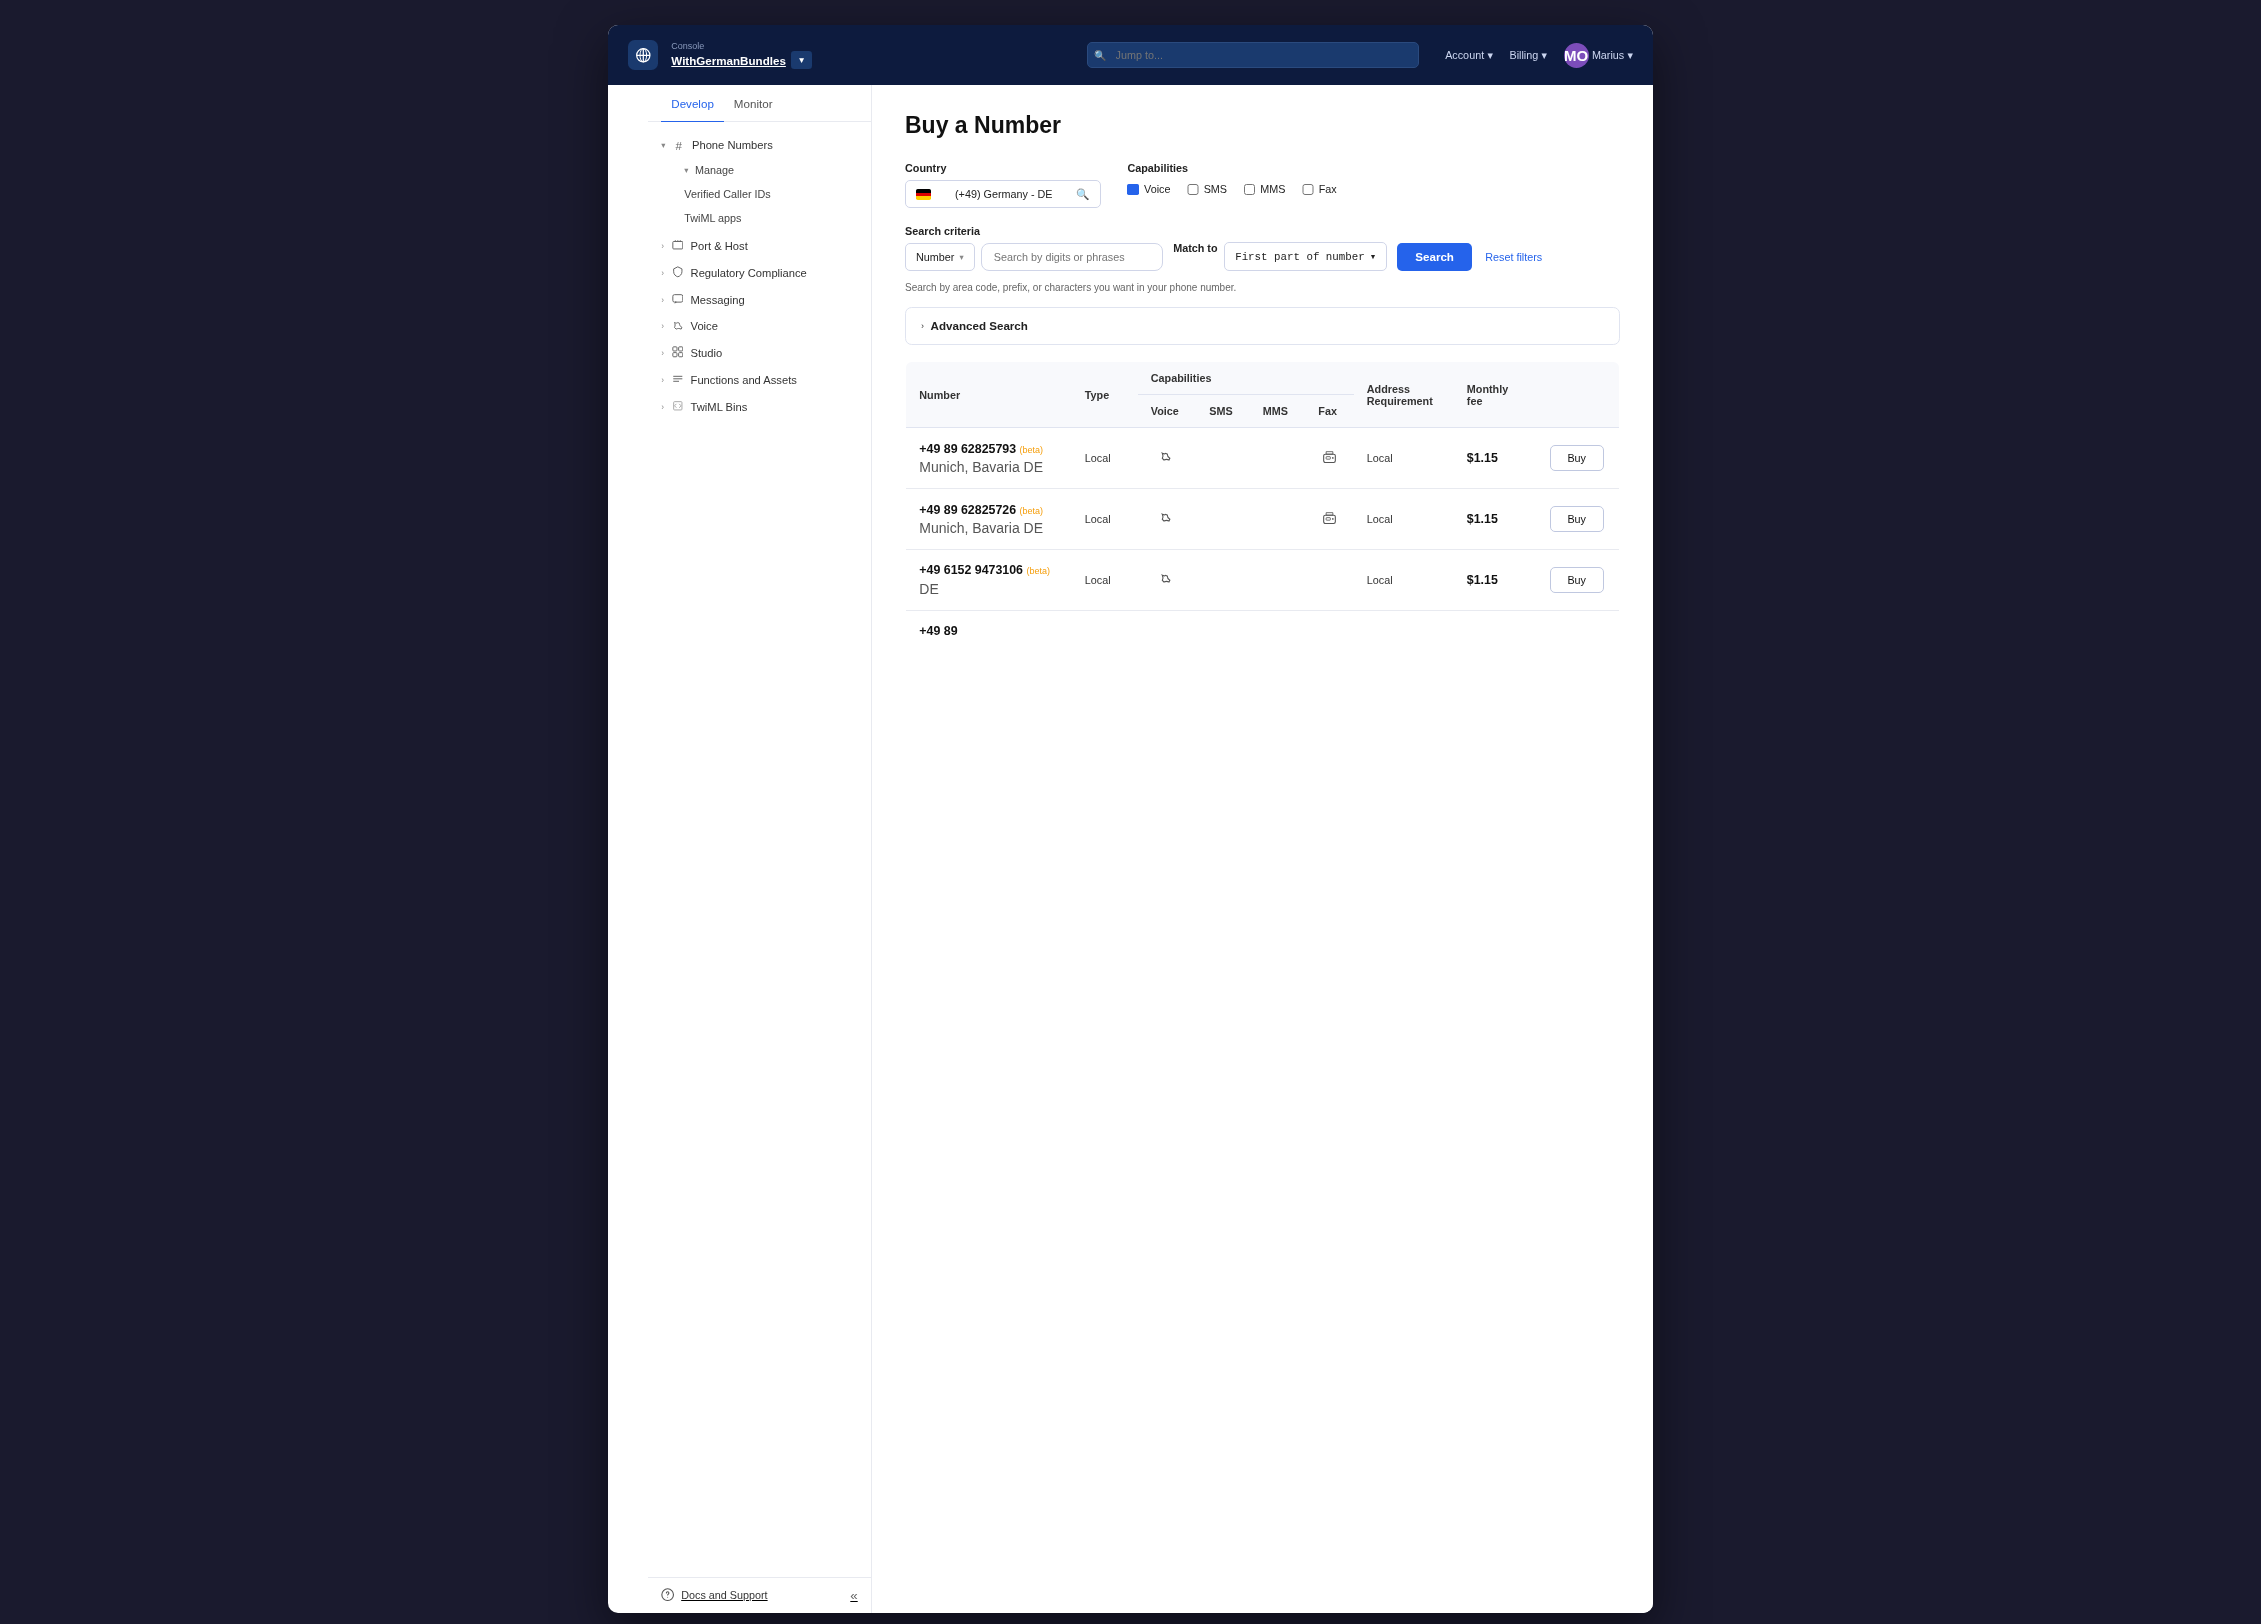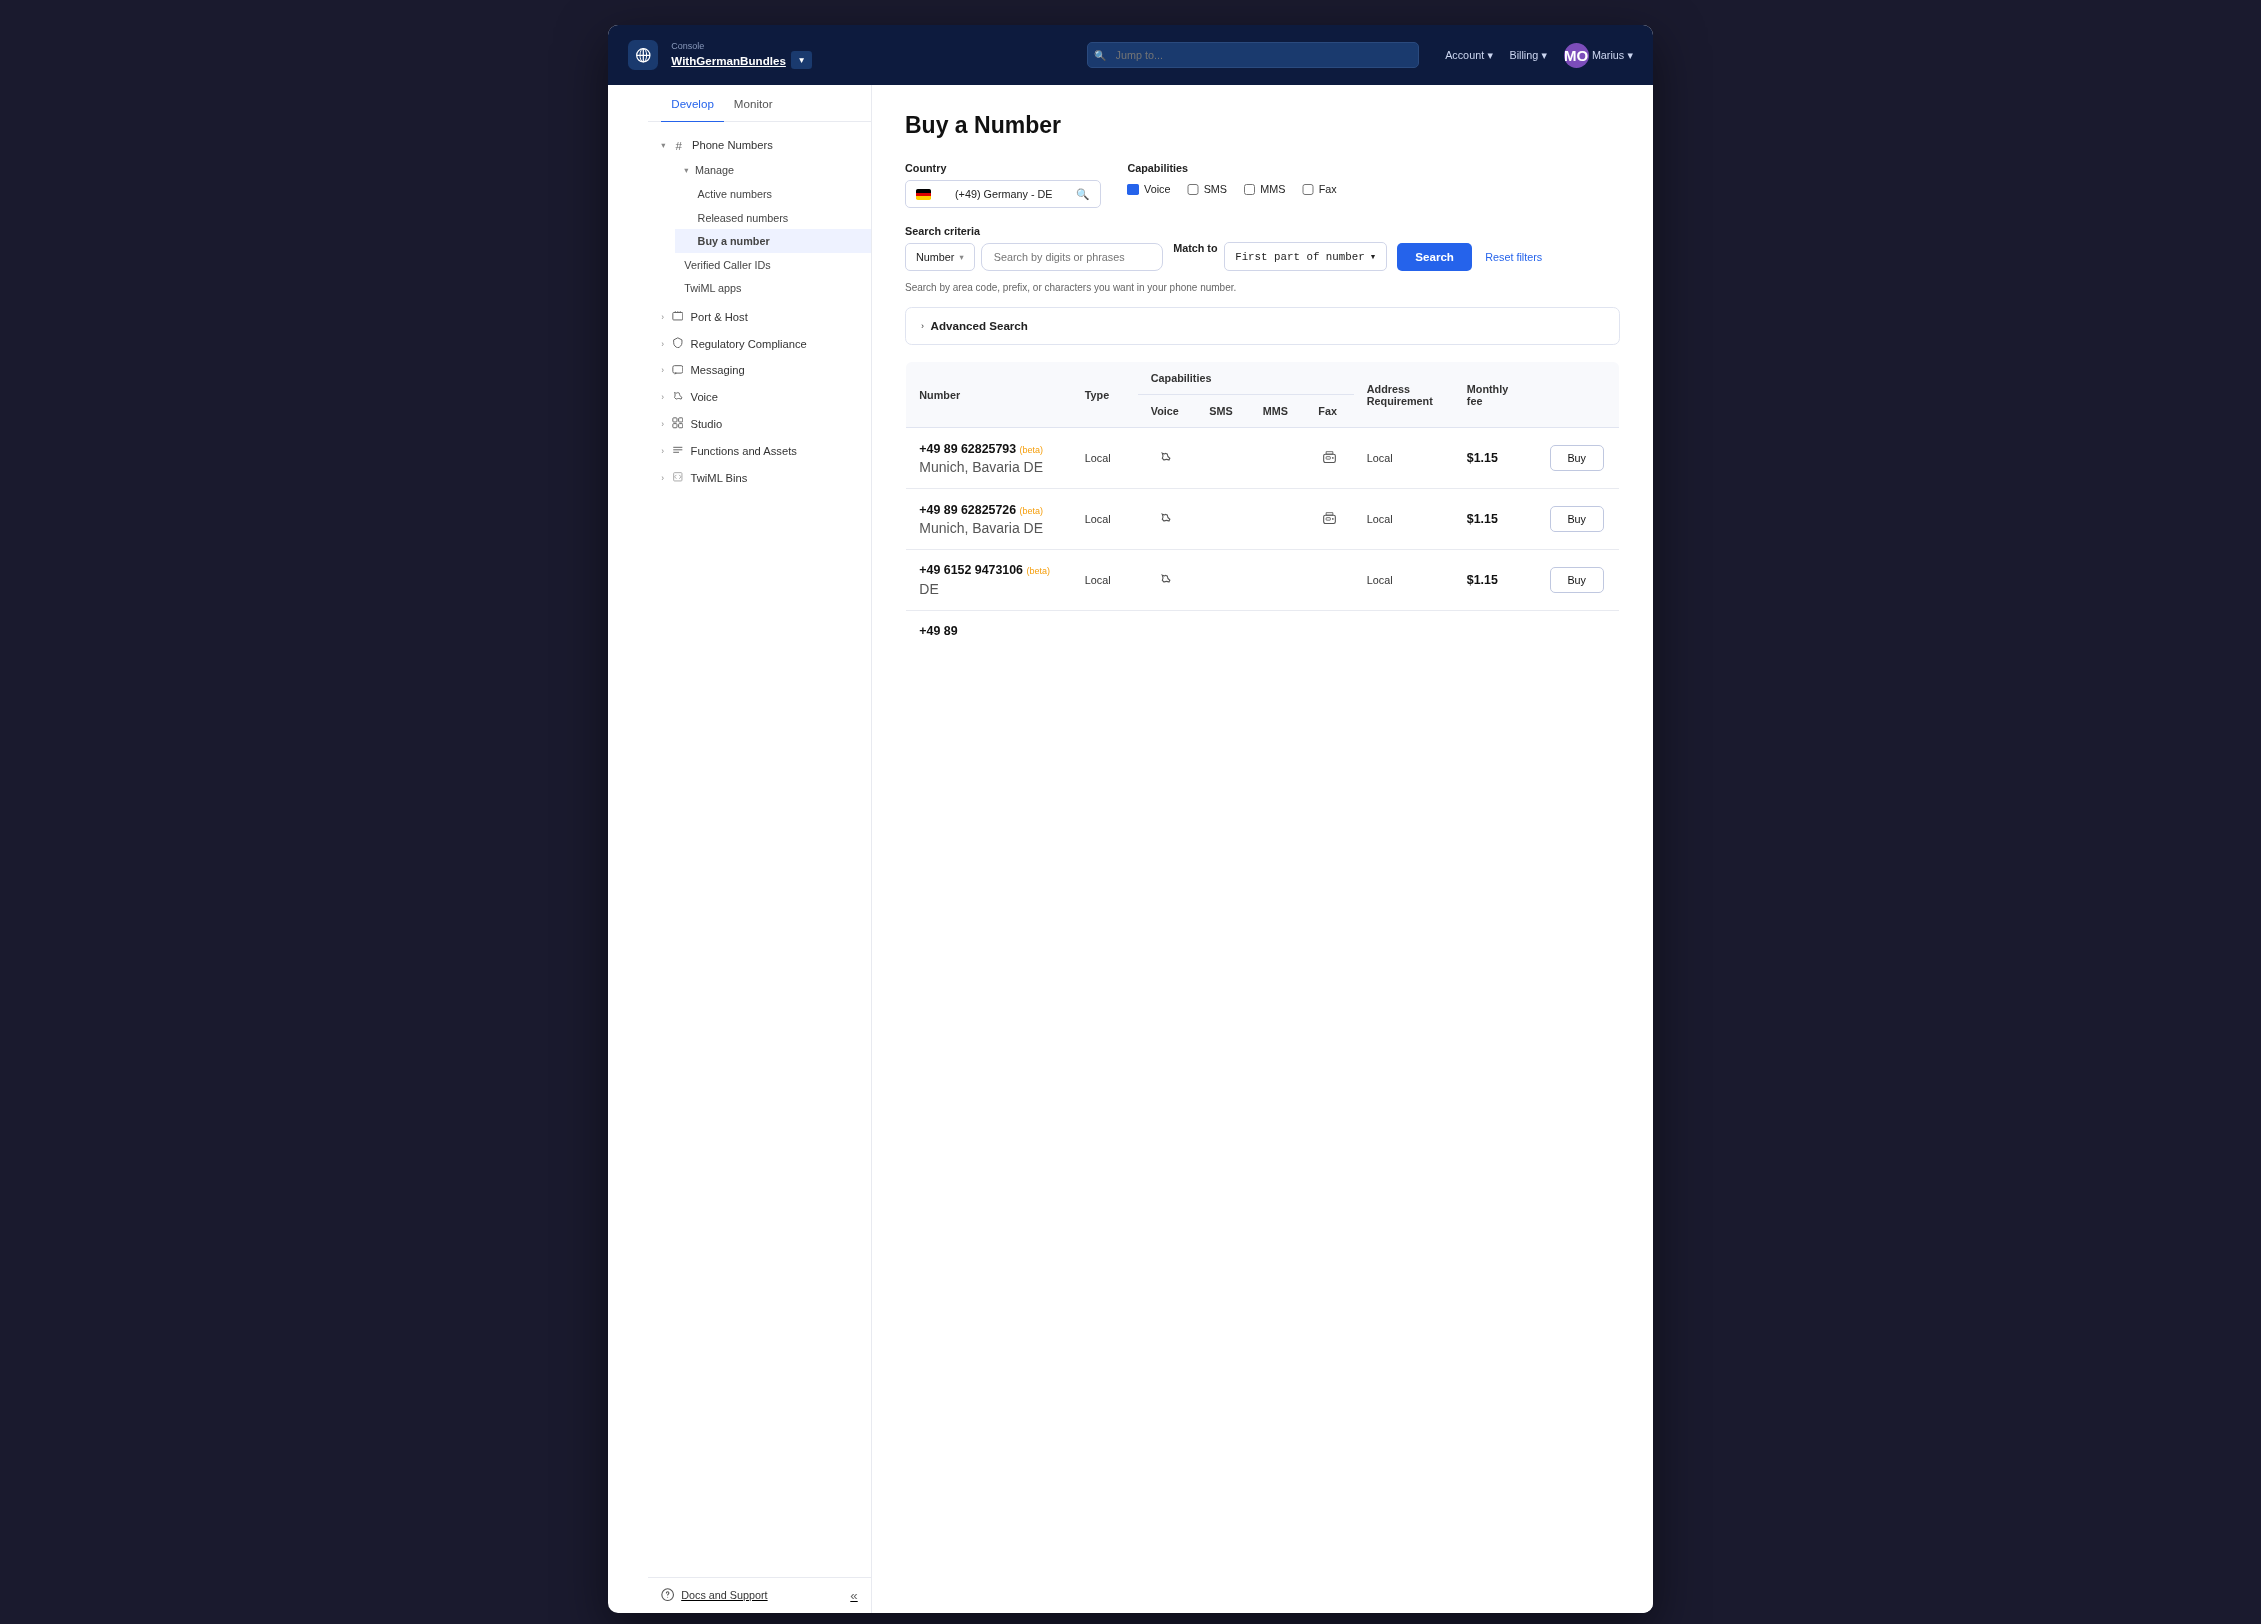--- a/index.html
+++ b/index.html
@@ -525,31 +525,20 @@
         <div class="nav-section">
           <div class="nav-item">
             <span class="arrow">▾</span>
             <span class="icon">#</span>
             <span class="nav-item-label">Phone Numbers</span>
           </div>
           <div class="nav-sub">
             <div class="nav-item">
               <span class="arrow">▾</span>
               <span class="nav-item-label">Manage</span>
-            </div>
-            <div class="nav-sub">
-              <div class="nav-item">
-                <span class="nav-item-label">Active numbers</span>
-              </div>
-              <div class="nav-item">
-                <span class="nav-item-label">Released numbers</span>
-              </div>
-              <div class="nav-item selected">
-                <span class="nav-item-label">Buy a number</span>
-              </div>
             </div>
             <div class="nav-item">
               <span class="nav-item-label">Verified Caller IDs</span>
             </div>
             <div class="nav-item">
               <span class="nav-item-label">TwiML apps</span>
             </div>
           </div>
         </div>
 

